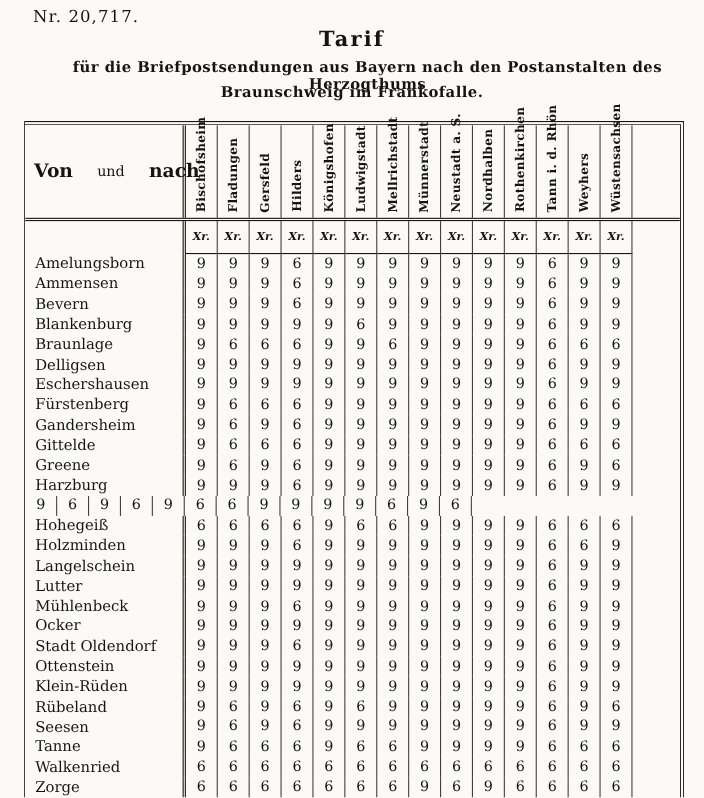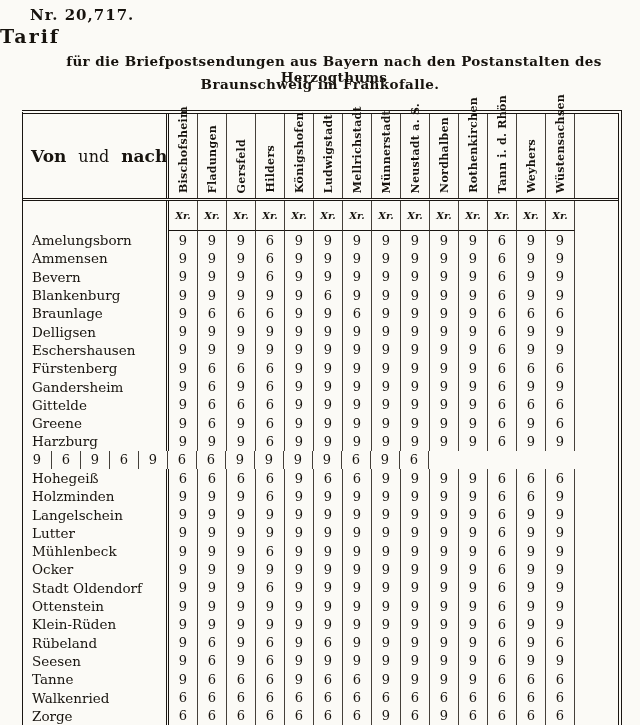--- a/index.html
+++ b/index.html
@@ -1,32 +1,32 @@
 <!DOCTYPE html>
 <html><head>
 <meta charset="utf-8">
 <style>
   html,body{margin:0;padding:0;}
   body{width:640px;height:725px;background:#fbfaf6;}
   .page{position:relative;width:640px;height:725px;overflow:hidden;
         font-family:"DejaVu Serif","Liberation Serif",serif;color:#17130e;}
-  .doc-number{position:absolute;top:6px;left:30px;font-size:15px;font-weight:bold;letter-spacing:1px;}
-  .title{position:absolute;top:25px;left:0;right:0;font-size:19px;font-weight:bold;letter-spacing:2px;}
+  .doc-number{position:absolute;top:6px;left:30px;font-size:15px;font-weight:normal;letter-spacing:1px;}
+  .title{position:absolute;top:25px;left:0;right:0;text-align:center;font-size:19px;font-weight:bold;letter-spacing:2px;}
   .sub{position:absolute;left:0;right:0;text-align:center;font-size:13.5px;font-weight:bold;letter-spacing:.4px;}
   .sub1{top:53px;margin-left:28px;}
   .sub2{top:76px;text-align:center;}
 
   .tariff{position:absolute;left:22px;top:110px;width:600px;height:615px;box-sizing:border-box;
           border-top:4px double #191511;border-left:1px solid #191511;border-right:4px double #191511;
           display:flex;flex-direction:column;}
   .hrow{height:84px;display:flex;border-bottom:3px double #191511;flex:none;}
   .corner{width:146px;flex:none;box-sizing:border-box;border-right:3px double #191511;
-          display:flex;align-items:center;padding-left:8px;gap:12px;}
+          display:flex;align-items:center;padding-left:8px;gap:22px;}
   .corner .big{font-size:17px;font-weight:bold;}
-  .corner .small{font-size:16px;}
+  .corner .small{font-size:13px;}
   .hcells,.ucells,.dcells{display:flex;flex:none;}
   .hcell{width:29px;flex:none;box-sizing:border-box;border-right:1px solid #45403a;position:relative;}
   .vtext{position:absolute;left:50%;bottom:5px;transform:translateX(-50%) rotate(180deg);
          writing-mode:vertical-rl;white-space:nowrap;font-size:11px;font-weight:bold;letter-spacing:.3px;}
   .filler{flex:1;}
 
   .urow{height:30px;display:flex;flex:none;}
   .uname{width:146px;flex:none;box-sizing:border-box;border-right:3px double #191511;}
   .ucell{width:29px;flex:none;box-sizing:border-box;border-right:1px solid #45403a;border-bottom:1px solid #191511;
          display:flex;align-items:center;justify-content:center;font-size:10px;font-style:italic;font-weight:bold;}

